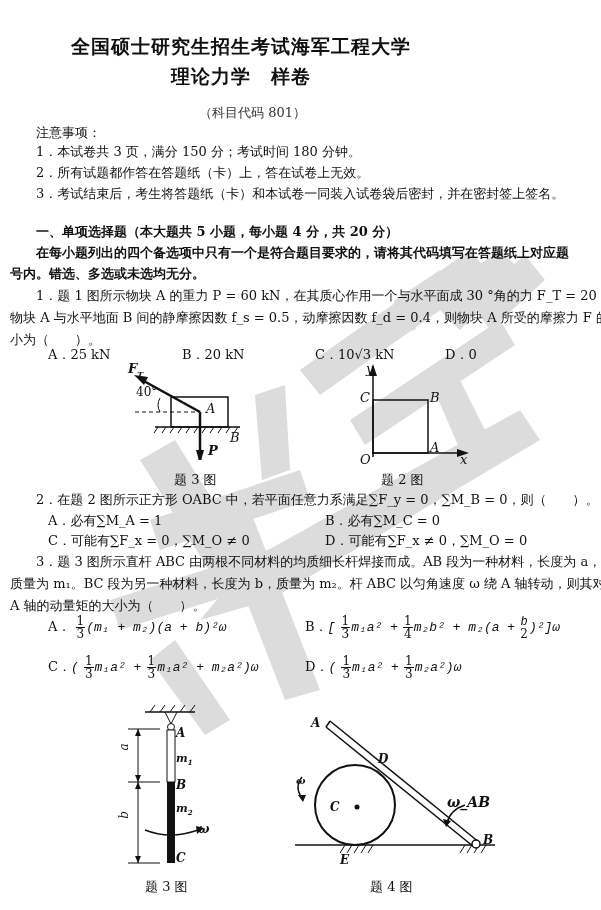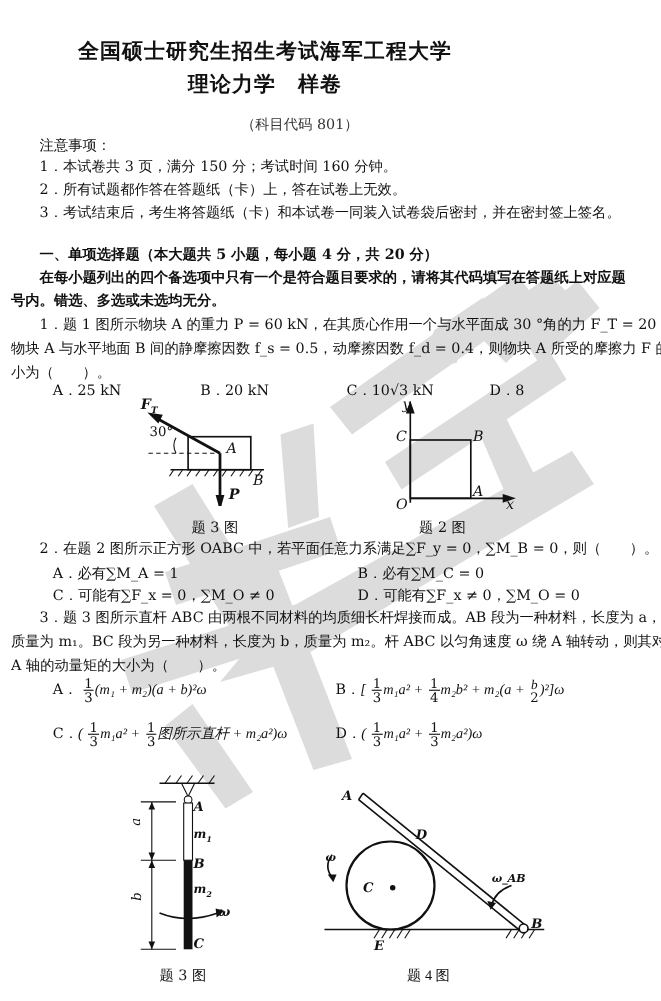--- a/index.html
+++ b/index.html
@@ -1,23 +1,23 @@
 <!DOCTYPE html>
 <html><head>
 <meta charset="utf-8">
 <style>
   html,body{margin:0;padding:0;background:#fff;}
   body{width:601px;height:910px;position:relative;overflow:hidden;font-family:"DejaVu Serif","Liberation Serif",serif;color:#111;}
   .wm{position:absolute;left:0;top:0;width:601px;height:910px;pointer-events:none;z-index:0;}
   .abs{position:absolute;z-index:1;white-space:nowrap;}
   .title{left:0;width:482px;text-align:center;font-weight:bold;font-size:19px;letter-spacing:1px;}
-  .sub{left:0;width:505px;text-align:center;font-size:13px;color:#333;padding-left:20px;}
+  .sub{left:0;width:505px;text-align:center;font-size:13px;color:#333;}
   .t{font-size:13px;line-height:18px;}
   .hd{font-weight:bold;}
-  i{font-style:italic;font-family:Liberation Serif, serif;}
+  i{font-style:italic;font-family:Liberation Mono, monospace;}
   .frac{display:inline-flex;flex-direction:column;align-items:center;vertical-align:middle;font-size:12px;line-height:12px;margin:0 1px;}
   .frac span:first-child{border-bottom:1px solid #111;padding:0 1px;}
   .opt{font-size:13px;}
   svg.fig{position:absolute;z-index:1;}
   .cap{font-size:13px;}
 </style>
 </head>
 <body>
 
 <svg class="wm" viewBox="0 0 601 910">
@@ -36,35 +36,35 @@
     <polygon points="215,520 250,510 320,690 285,700"></polygon>
     <polygon points="150,660 175,640 230,720 205,735"></polygon>
   </g>
 </svg>
 
 <div class="abs title" style="top:34px;">全国硕士研究生招生考试海军工程大学</div>
 <div class="abs title" style="top:64px;">理论力学　样卷</div>
 <div class="abs sub" style="top:104px;">（科目代码 801）</div>
 
 <div class="abs t" style="left:36px;top:124px;">注意事项：</div>
-<div class="abs t" style="left:36px;top:143px;">1．本试卷共 3 页，满分 150 分；考试时间 160 分钟。</div>
+<div class="abs t" style="left:36px;top:143px;">1．本试卷共 3 页，满分 150 分；考试时间 180 分钟。</div>
 <div class="abs t" style="left:36px;top:164px;">2．所有试题都作答在答题纸（卡）上，答在试卷上无效。</div>
 <div class="abs t" style="left:36px;top:185px;">3．考试结束后，考生将答题纸（卡）和本试卷一同装入试卷袋后密封，并在密封签上签名。</div>
 
 <div class="abs t hd" style="left:36px;top:223px;">一、单项选择题（本大题共 5 小题，每小题 4 分，共 20 分）</div>
 <div class="abs t hd" style="left:36px;top:244px;">在每小题列出的四个备选项中只有一个是符合题目要求的，请将其代码填写在答题纸上对应题</div>
 <div class="abs t hd" style="left:10px;top:265px;">号内。错选、多选或未选均无分。</div>
 
 <div class="abs t" style="left:36px;top:287px;">1．题 1 图所示物块 A 的重力 P = 60 kN，在其质心作用一个与水平面成 30 °角的力 F_T = 20 kN，</div>
 <div class="abs t" style="left:10px;top:309px;">物块 A 与水平地面 B 间的静摩擦因数 f_s = 0.5，动摩擦因数 f_d = 0.4，则物块 A 所受的摩擦力 F 的大</div>
 <div class="abs t" style="left:10px;top:331px;">小为（　　）。</div>
 <div class="abs opt" style="left:48px;top:346px;">A．25 kN</div>
 <div class="abs opt" style="left:182px;top:346px;">B．20 kN</div>
 <div class="abs opt" style="left:315px;top:346px;">C．10√3 kN</div>
-<div class="abs opt" style="left:445px;top:346px;">D．8</div>
+<div class="abs opt" style="left:445px;top:346px;">D．0</div>
 
 <svg class="fig" style="left:130px;top:360px;" width="130" height="100" viewBox="0 0 130 100">
   <rect x="41" y="37" width="57" height="30" fill="none" stroke="#111" stroke-width="1.5"></rect>
   <line x1="5" y1="52" x2="70" y2="52" stroke="#111" stroke-dasharray="4,3"></line>
   <line x1="70" y1="52" x2="12" y2="20" stroke="#111" stroke-width="2.5"></line>
   <polygon points="4,15 18,17 14,25" fill="#111"></polygon>
   <line x1="70" y1="52" x2="70" y2="100" stroke="#111" stroke-width="2.5"></line>
   <polygon points="66,90 74,90 70,104" fill="#111"></polygon>
   <line x1="25" y1="67" x2="110" y2="67" stroke="#111" stroke-width="1.5"></line>
   <g stroke="#111" stroke-width="1">
@@ -76,21 +76,21 @@
       <line x1="68" y1="67" x2="64" y2="73"></line>
     <line x1="76" y1="67" x2="72" y2="73"></line>
       <line x1="84" y1="67" x2="80" y2="73"></line>
       <line x1="92" y1="67" x2="88" y2="73"></line>
     <line x1="100" y1="67" x2="96" y2="73"></line>
       <line x1="108" y1="67" x2="104" y2="73"></line>
   </g>
   <path d="M30,38 Q26,45 30,52" fill="none" stroke="#111"></path>
 </svg>
 <div class="abs" style="left:128px;top:361px;font-size:13px;font-weight:bold;font-style:italic;"><span>F</span><sub style="font-size:8px;">T</sub></div>
-<div class="abs" style="left:136px;top:385px;font-size:12px;">30°</div>
+<div class="abs" style="left:136px;top:385px;font-size:12px;">40°</div>
 <div class="abs" style="left:206px;top:401px;font-size:13px;font-style:italic;">A</div>
 <div class="abs" style="left:230px;top:430px;font-size:13px;font-style:italic;">B</div>
 <div class="abs" style="left:208px;top:443px;font-size:13px;font-weight:bold;font-style:italic;">P</div>
 <div class="abs cap" style="left:174px;top:471px;">题 3 图</div>
 
 <svg class="fig" style="left:365px;top:362px;" width="105" height="100" viewBox="0 0 105 100">
   <line x1="8" y1="95" x2="8" y2="10" stroke="#111" stroke-width="1.5"></line>
   <polygon points="4,14 12,14 8,2" fill="#111"></polygon>
   <line x1="8" y1="91" x2="96" y2="91" stroke="#111" stroke-width="1.5"></line>
   <polygon points="92,87 92,95 104,91" fill="#111"></polygon>
@@ -138,21 +138,21 @@
 </div>
 <div class="abs opt" style="left:48px;top:655px;">
   <span>C．</span><i>(</i>
   <span class="frac">
       <span>1</span>
       <span>3</span>
     </span><i>m₁a² +</i>
   <span class="frac">
       <span>1</span>
       <span>3</span>
-    </span><i>图所示直杆 + m₂a²)ω</i>
+    </span><i>m₁a² + m₂a²)ω</i>
 </div>
 <div class="abs opt" style="left:305px;top:655px;">
   <span>D．</span><i>(</i>
   <span class="frac">
       <span>1</span>
       <span>3</span>
     </span><i>m₁a² +</i>
   <span class="frac">
       <span>1</span>
       <span>3</span>
@@ -215,16 +215,16 @@
   <circle cx="186" cy="129" r="4" fill="#fff" stroke="#111" stroke-width="1.5"></circle>
   <path d="M12,62 Q4,72 12,83" fill="none" stroke="#111" stroke-width="1.5"></path>
   <polygon points="8,80 16,80 13,87" fill="#111"></polygon>
   <path d="M175,90 Q160,95 157,108" fill="none" stroke="#111" stroke-width="1.5"></path>
   <polygon points="153,104 161,106 156,112" fill="#111"></polygon>
 </svg>
 <div class="abs" style="left:311px;top:716px;font-size:12px;font-style:italic;font-weight:bold;">A</div>
 <div class="abs" style="left:378px;top:752px;font-size:12px;font-style:italic;font-weight:bold;">D</div>
 <div class="abs" style="left:296px;top:775px;font-size:10px;font-style:italic;font-weight:bold;">ω</div>
 <div class="abs" style="left:330px;top:800px;font-size:12px;font-style:italic;font-weight:bold;">C</div>
-<div class="abs" style="left:447px;top:794px;font-size:10px;font-style:italic;font-weight:bold;">ω_AB</div>
+<div class="abs" style="left:447px;top:794px;font-size:14px;font-style:italic;font-weight:bold;">ω_AB</div>
 <div class="abs" style="left:483px;top:833px;font-size:12px;font-style:italic;font-weight:bold;">B</div>
 <div class="abs" style="left:340px;top:853px;font-size:12px;font-style:italic;font-weight:bold;">E</div>
-<div class="abs cap" style="left:370px;top:878px;font-family:Liberation Serif, serif;">题 4 图</div>
+<div class="abs cap" style="left:370px;top:878px;">题 4 图</div>
 
 </body></html>

